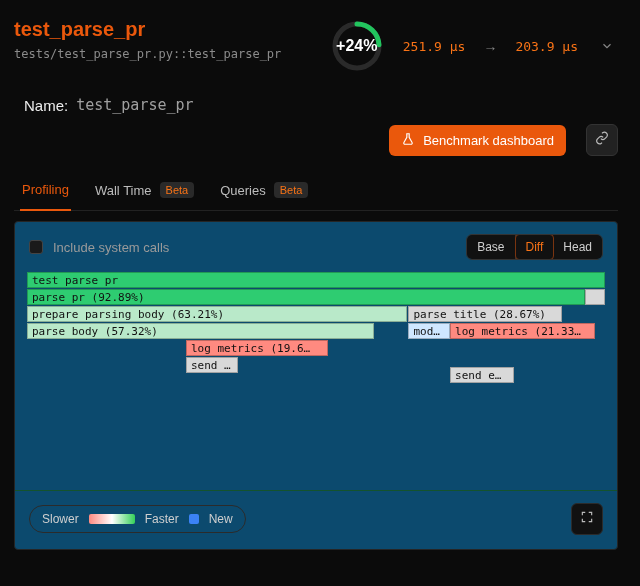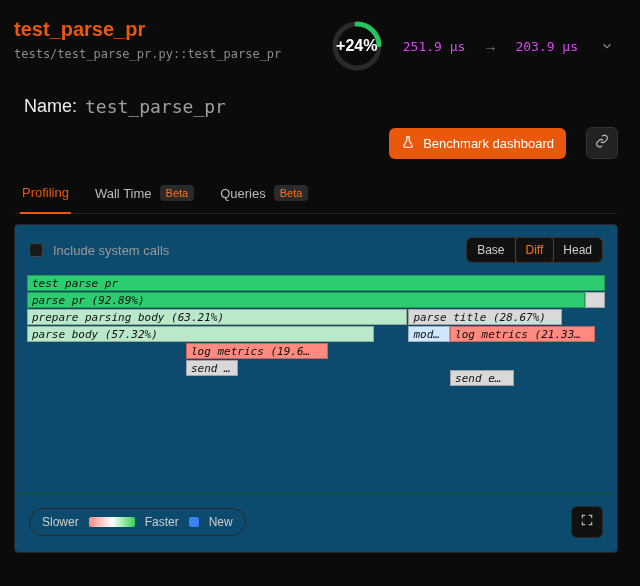--- a/index.html
+++ b/index.html
@@ -7,44 +7,44 @@
   .mono { font-family: ui-monospace, Menlo, Consolas, monospace; }
   .page { padding: 18px 22px 14px 14px; }
   .topline { display: flex; align-items: flex-start; gap: 12px; }
   .title-block { flex: 1; }
   .title { color: #ea580c; font-size: 20px; font-weight: 600; }
   .subtitle { color: #8b8b8b; font-size: 12px; margin-top: 6px; font-family: ui-monospace, Menlo, Consolas, monospace; }
   .metrics { display: flex; align-items: center; gap: 18px; }
   .gauge-wrap { position: relative; width: 56px; height: 56px; }
   .gauge-wrap svg { transform: rotate(-90deg); }
   .gauge-label { position: absolute; inset: 0; display: flex; align-items: center; justify-content: center; font-size: 16px; font-weight: 700; color: #fff; }
-  .time { color: #d946ef; font-size: 13px; }
+  .time { color: #f97316; font-size: 13px; }
   .arrow { color: #888; font-size: 14px; }
   .chev { color: #888; display: flex; align-items: center; padding: 4px; cursor: pointer; }
-  .kv { margin-top: 22px; font-size: 18px; padding-left: 10px; }
+  .kv { margin-top: 22px; font-size: 15px; padding-left: 10px; }
   .kv-row { display: flex; gap: 8px; margin-bottom: 8px; align-items: center; }
   .kv-key { color: #ededed; }
   .kv-val { color: #a0a0a0; font-family: ui-monospace, Menlo, Consolas, monospace; }
   .ext { color: #888; display: inline-flex; }
   .actions { display: flex; justify-content: flex-end; align-items: center; gap: 20px; margin-top: 10px; }
   .btn-primary { background: #ea580c; color: #fff; border: none; border-radius: 6px; padding: 7px 12px; font-size: 13px; font-weight: 500; display: flex; align-items: center; gap: 8px; cursor: pointer; }
   .btn-icon { background: #222; border: 1px solid #333; border-radius: 6px; width: 32px; height: 32px; display: flex; align-items: center; justify-content: center; cursor: pointer; }
   .tabs { display: flex; gap: 22px; border-bottom: 1px solid #222; margin-top: 16px; padding-left: 6px; }
   .tab { padding: 10px 2px 12px; font-size: 13px; color: #bcbcbc; display: flex; align-items: center; gap: 8px; cursor: pointer; }
   .tab.active { color: #ea580c; border-bottom: 2px solid #ea580c; margin-bottom: -1px; font-weight: 500; }
   .badge { background: #2a2a2a; color: #f97316; font-size: 11px; border-radius: 4px; padding: 2px 6px; font-weight: 500; }
   .panel { border: 1px solid #252525; border-radius: 4px; margin-top: 10px; padding: 0; background: #0c4a6e; }
   .panel-top { display: flex; align-items: center; justify-content: space-between; padding: 12px 14px; }
   .chk-row { display: flex; align-items: center; gap: 10px; color: #9a9a9a; font-size: 13px; }
   .chk { width: 14px; height: 14px; border: 1px solid #444; border-radius: 3px; background: #1a1a1a; cursor: pointer; }
   .seg { display: flex; border: 1px solid #333; border-radius: 6px; overflow: hidden; }
   .seg button { background: #111; color: #cfcfcf; border: none; padding: 5px 10px; font-size: 12px; cursor: pointer; border-right: 1px solid #333; }
   .seg button:last-child { border-right: none; }
   .seg button.active { color: #f97316; border: 1px solid #7a3410; margin: -1px; z-index: 1; border-radius: 4px; position: relative; }
-  .flame { padding: 0 12px 8px 12px; font-style: italic; }
+  .flame { padding: 0 12px 8px 12px; }
   .row { position: relative; height: 17px; margin-bottom: 0; }
   .bar { position: absolute; top: 0; height: 16px; font-size: 11px; line-height: 16px; padding: 0 4px; color: #111; overflow: hidden; white-space: nowrap; text-overflow: ellipsis; border: 1px solid rgba(0,0,0,0.25); font-family: ui-monospace, Menlo, Consolas, monospace; }
   .flame-area { min-height: 200px; }
   .legend { display: flex; align-items: center; justify-content: space-between; padding: 12px 14px 14px; border-top: 1px solid #14532d; margin-top: 10px; }
   .legend-pill { display: flex; align-items: center; gap: 10px; border: 1px solid #2b2b2b; border-radius: 999px; padding: 6px 12px; font-size: 12px; color: #cfcfcf; }
   .grad { width: 46px; height: 10px; background: linear-gradient(90deg, #ff8a80, #fff 50%, #34d058); border-radius: 2px; }
   .sw { width: 10px; height: 10px; background: #3b82f6; border-radius: 2px; }
   .legend-btn { width: 32px; height: 32px; border: 1px solid #2b2b2b; border-radius: 6px; display: flex; align-items: center; justify-content: center; cursor: pointer; background: #111; }
 </style>
 </head>

